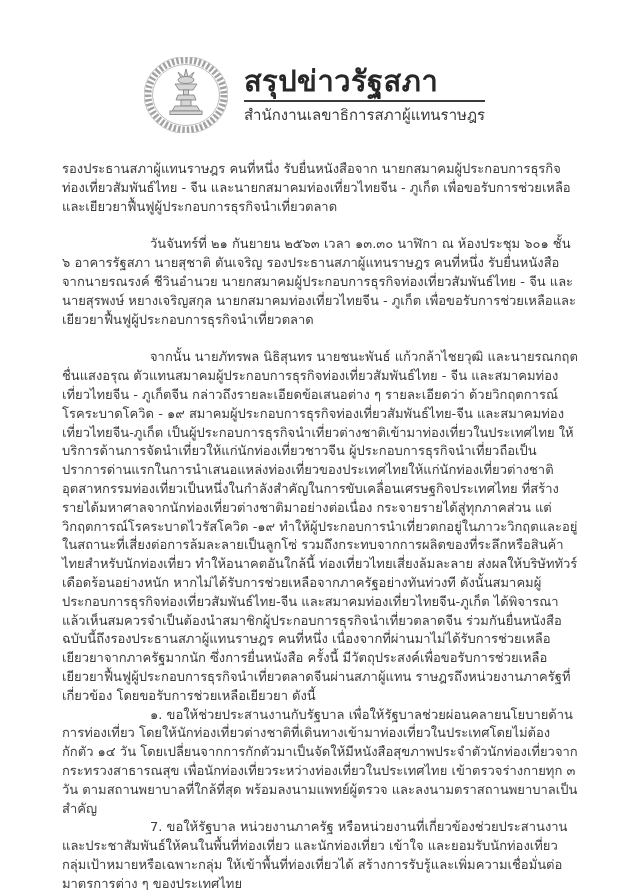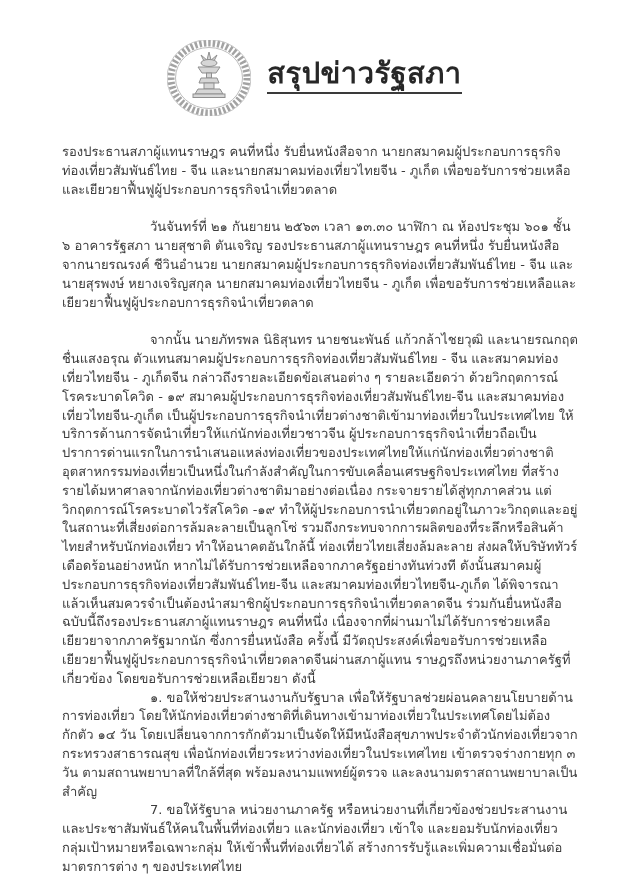--- a/index.html
+++ b/index.html
@@ -14,21 +14,21 @@
     background: #ffffff;
     overflow: hidden;
     font-family: "DejaVu Sans", "Liberation Sans", sans-serif;
   }
   
   .masthead {
     display: flex;
     justify-content: center;
     align-items: center;
     gap: 16px;
-    padding-top: 40px;
+    padding-top: 57px;
   }
   .emblem {
     width: 84px;
     height: 76px;
     flex: 0 0 auto;
   }
   .brand-text {
     display: flex;
     flex-direction: column;
   }
@@ -93,20 +93,21 @@
         <rect x="37" y="43" width="10" height="6"></rect>
 
         <path d="M31 49 L53 49 L56 54 L28 54 Z"></path>
         <rect x="26" y="54" width="32" height="3.5"></rect>
       </g>
     </svg>
 
     <div class="brand-text">
       <div class="brand-title">สรุปข่าวรัฐสภา</div>
       <div class="brand-rule"></div>
+      <div class="brand-subtitle">สำนักงานเลขาธิการสภาผู้แทนราษฎร</div>
     </div>
   </header>
 
   <main class="doc-body">
     <p class="para-gap">รองประธานสภาผู้แทนราษฎร คนที่หนึ่ง รับยื่นหนังสือจาก นายกสมาคมผู้ประกอบการธุรกิจท่องเที่ยวสัมพันธ์ไทย - จีน และนายกสมาคมท่องเที่ยวไทยจีน - ภูเก็ต เพื่อขอรับการช่วยเหลือและเยียวยาฟื้นฟูผู้ประกอบการธุรกิจนำเที่ยวตลาด</p>
 
     <p class="first-indent para-gap">วันจันทร์ที่ ๒๑ กันยายน ๒๕๖๓ เวลา ๑๓.๓๐ นาฬิกา ณ ห้องประชุม ๖๐๑ ชั้น ๖ อาคารรัฐสภา นายสุชาติ ตันเจริญ รองประธานสภาผู้แทนราษฎร คนที่หนึ่ง รับยื่นหนังสือจากนายรณรงค์ ชีวินอำนวย นายกสมาคมผู้ประกอบการธุรกิจท่องเที่ยวสัมพันธ์ไทย - จีน และนายสุรพงษ์ หยางเจริญสกุล นายกสมาคมท่องเที่ยวไทยจีน - ภูเก็ต เพื่อขอรับการช่วยเหลือและเยียวยาฟื้นฟูผู้ประกอบการธุรกิจนำเที่ยวตลาด</p>
 
     <p class="first-indent">จากนั้น นายภัทรพล นิธิสุนทร นายชนะพันธ์ แก้วกล้าไชยวุฒิ และนายรณกฤต ชื่นแสงอรุณ ตัวแทนสมาคมผู้ประกอบการธุรกิจท่องเที่ยวสัมพันธ์ไทย - จีน และสมาคมท่องเที่ยวไทยจีน - ภูเก็ตจีน กล่าวถึงรายละเอียดข้อเสนอต่าง ๆ รายละเอียดว่า ด้วยวิกฤตการณ์โรคระบาดโควิด - ๑๙ สมาคมผู้ประกอบการธุรกิจท่องเที่ยวสัมพันธ์ไทย-จีน และสมาคมท่องเที่ยวไทยจีน-ภูเก็ต เป็นผู้ประกอบการธุรกิจนำเที่ยวต่างชาติเข้ามาท่องเที่ยวในประเทศไทย ให้บริการด้านการจัดนำเที่ยวให้แก่นักท่องเที่ยวชาวจีน ผู้ประกอบการธุรกิจนำเที่ยวถือเป็นปราการด่านแรกในการนำเสนอแหล่งท่องเที่ยวของประเทศไทยให้แก่นักท่องเที่ยวต่างชาติ อุตสาหกรรมท่องเที่ยวเป็นหนึ่งในกำลังสำคัญในการขับเคลื่อนเศรษฐกิจประเทศไทย ที่สร้างรายได้มหาศาลจากนักท่องเที่ยวต่างชาติมาอย่างต่อเนื่อง กระจายรายได้สู่ทุกภาคส่วน แต่วิกฤตการณ์โรคระบาดไวรัสโควิด -๑๙ ทำให้ผู้ประกอบการนำเที่ยวตกอยู่ในภาวะวิกฤตและอยู่ในสถานะที่เสี่ยงต่อการล้มละลายเป็นลูกโซ่ รวมถึงกระทบจากการผลิตของที่ระลึกหรือสินค้าไทยสำหรับนักท่องเที่ยว ทำให้อนาคตอันใกล้นี้ ท่องเที่ยวไทยเสี่ยงล้มละลาย ส่งผลให้บริษัททัวร์เดือดร้อนอย่างหนัก หากไม่ได้รับการช่วยเหลือจากภาครัฐอย่างทันท่วงที ดังนั้นสมาคมผู้ประกอบการธุรกิจท่องเที่ยวสัมพันธ์ไทย-จีน และสมาคมท่องเที่ยวไทยจีน-ภูเก็ต ได้พิจารณาแล้วเห็นสมควรจำเป็นต้องนำสมาชิกผู้ประกอบการธุรกิจนำเที่ยวตลาดจีน ร่วมกันยื่นหนังสือฉบับนี้ถึงรองประธานสภาผู้แทนราษฎร คนที่หนึ่ง เนื่องจากที่ผ่านมาไม่ได้รับการช่วยเหลือเยียวยาจากภาครัฐมากนัก ซึ่งการยื่นหนังสือ ครั้งนี้ มีวัตถุประสงค์เพื่อขอรับการช่วยเหลือเยียวยาฟื้นฟูผู้ประกอบการธุรกิจนำเที่ยวตลาดจีนผ่านสภาผู้แทน ราษฎรถึงหน่วยงานภาครัฐที่เกี่ยวข้อง โดยขอรับการช่วยเหลือเยียวยา ดังนี้</p>
 

